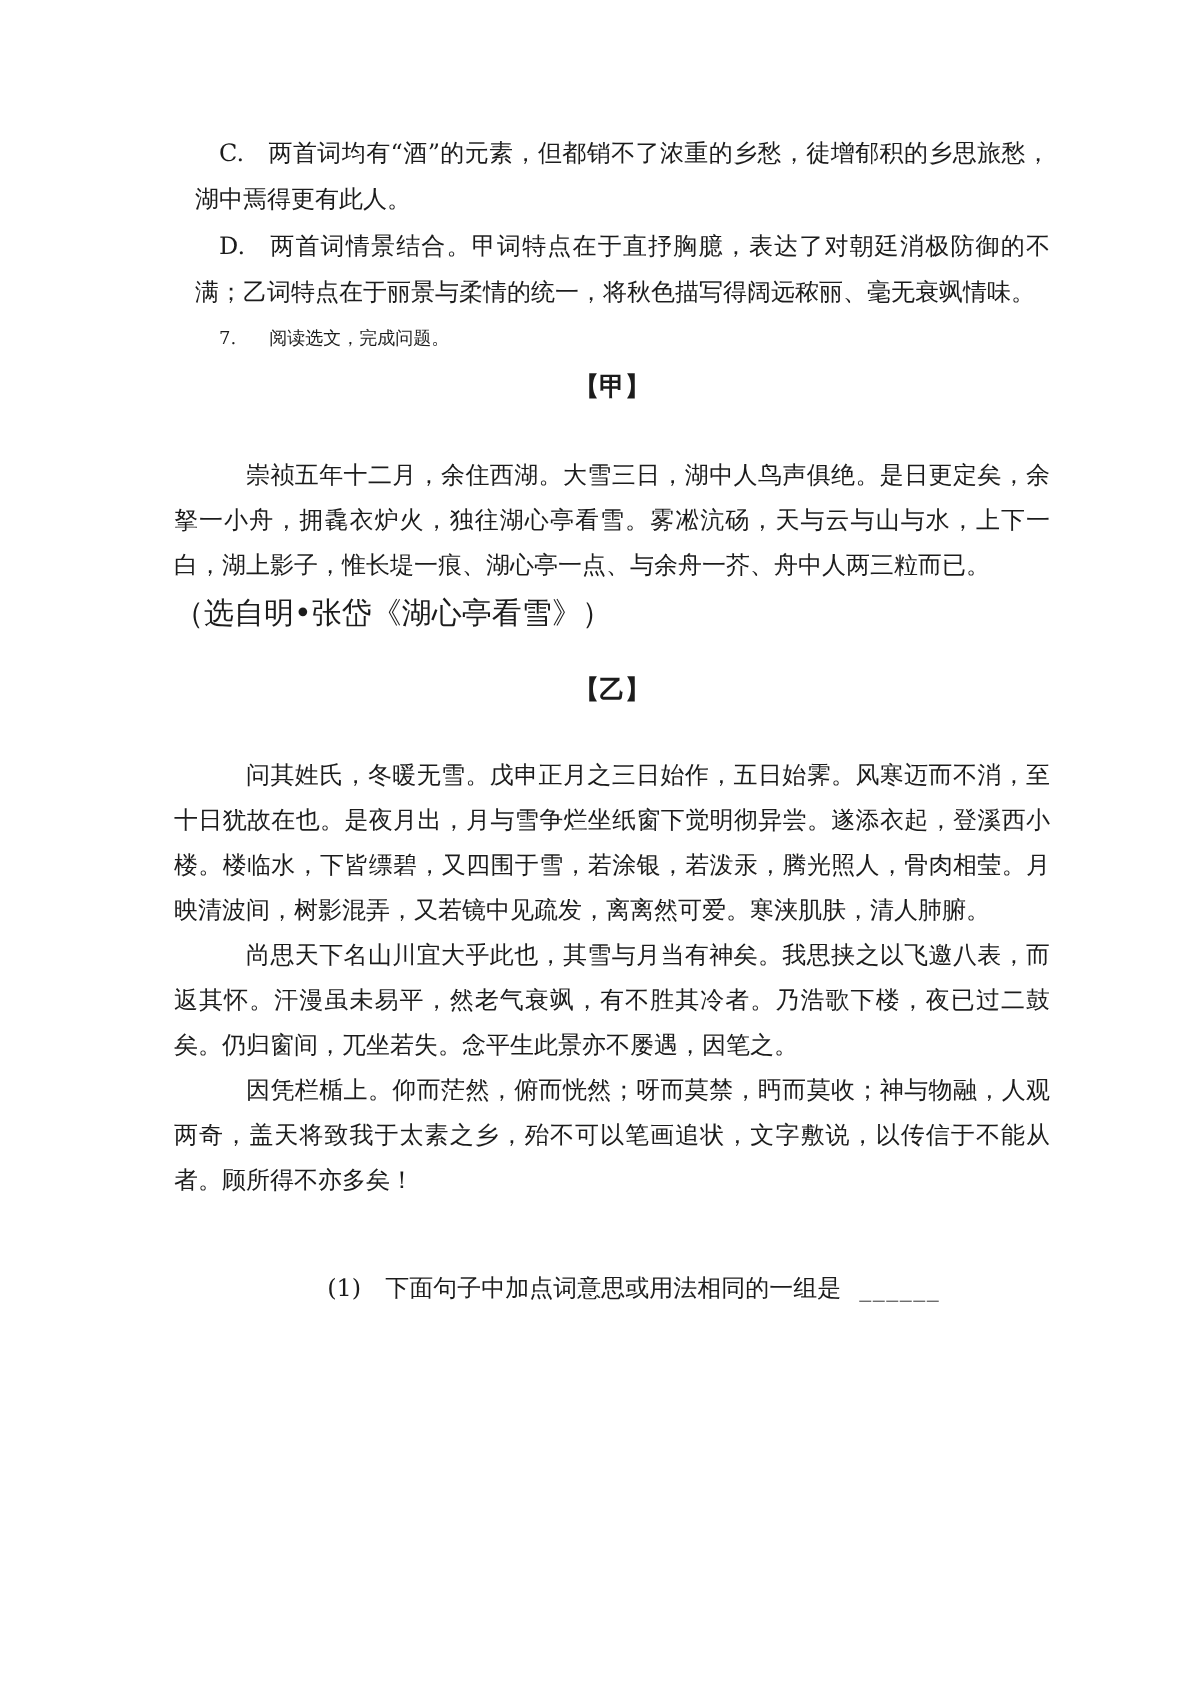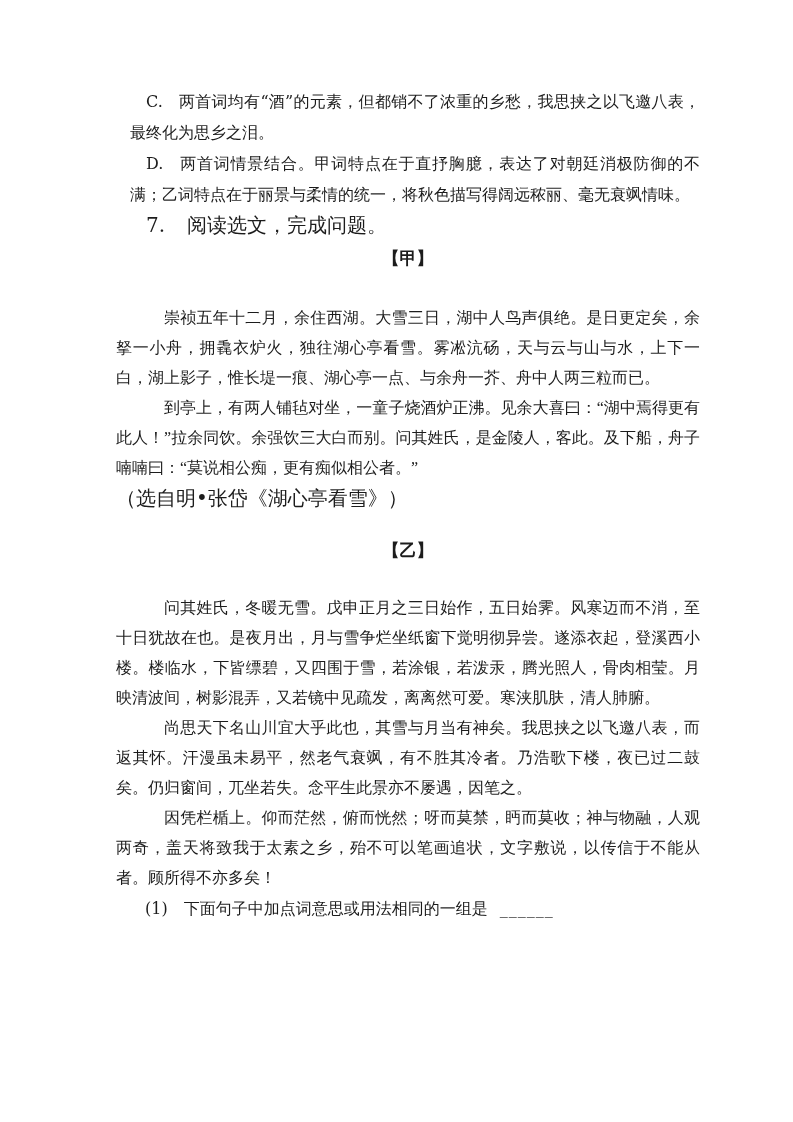--- a/index.html
+++ b/index.html
@@ -23,21 +23,21 @@
     text-indent: 16px;
     font-size: 16px;
     line-height: 31px;
     text-align: justify;
   }
   .opt-label { margin-right: 16px; }
   
   .qline {
     margin-left: 14px;
     text-indent: 16px;
-    font-size: 20px;
+    font-size: 12px;
     line-height: 31px;
   }
   .q-num { margin-right: 22px; }
   
   .passage-heading {
     text-align: center;
     font-weight: bold;
     font-size: 17px;
     line-height: 30px;
     margin-top: 2px;
@@ -56,52 +56,53 @@
     font-family: Liberation Serif, serif;
   }
   
   .source {
     font-size: 20px;
     line-height: 30px;
     text-indent: 0;
   }
   
   .subq {
+    margin-top: 40px;
     margin-left: 14px;
     text-indent: 15px;
     font-size: 16px;
     line-height: 31px;
+    text-align: center;
   }
   .subq-num { margin-right: 16px; }
   .blank {
     margin-left: 12px;
     letter-spacing: 1px;
   }
 </style>
 </head>
 <body>
 
 <div class="page">
 
   <div class="option">
-    <span class="opt-label">C.</span><span>两首词均有“酒”的元素，但都销不了浓重的乡愁，我思挟之以飞邀八表，最终化为思乡之泪。</span>
+    <span class="opt-label">C.</span><span>两首词均有“酒”的元素，但都销不了浓重的乡愁，徒增郁积的乡思旅愁，湖中焉得更有此人。</span>
   </div>
 
   <div class="option">
     <span class="opt-label">D.</span><span>两首词情景结合。甲词特点在于直抒胸臆，表达了对朝廷消极防御的不满；乙词特点在于丽景与柔情的统一，将秋色描写得阔远秾丽、毫无衰飒情味。</span>
   </div>
 
   <div class="qline">
     <span class="q-num">7.</span><span>阅读选文，完成问题。</span>
   </div>
 
   <div class="passage-heading">【甲】</div>
 
   <p class="para">崇祯五年十二月，余住西湖。大雪三日，湖中人鸟声俱绝。是日更定矣，余拏一小舟，拥毳衣炉火，独往湖心亭看雪。雾凇沆砀，天与云与山与水，上下一白，湖上影子，惟长堤一痕、湖心亭一点、与余舟一芥、舟中人两三粒而已。</p>
-  <p class="para">到亭上，有两人铺毡对坐，一童子烧酒炉正沸。见余大喜曰：“湖中焉得更有此人！”拉余同饮。余强饮三大白而别。问其姓氏，是金陵人，客此。及下船，舟子喃喃曰：“莫说相公痴，更有痴似相公者。”</p>
   <p class="source">（选自明•张岱《湖心亭看雪》）</p>
 
   <div class="passage-heading yi">【乙】</div>
 
   <p class="para">问其姓氏，冬暖无雪。戊申正月之三日始作，五日始霁。风寒迈而不消，至十日犹故在也。是夜月出，月与雪争烂坐纸窗下觉明彻异尝。遂添衣起，登溪西小楼。楼临水，下皆缥碧，又四围于雪，若涂银，若泼汞，腾光照人，骨肉相莹。月映清波间，树影混弄，又若镜中见疏发，离离然可爱。寒浃肌肤，清人肺腑。</p>
   <p class="para">尚思天下名山川宜大乎此也，其雪与月当有神矣。我思挟之以飞邀八表，而返其怀。汗漫虽未易平，然老气衰飒，有不胜其冷者。乃浩歌下楼，夜已过二鼓矣。仍归窗间，兀坐若失。念平生此景亦不屡遇，因笔之。</p>
   <p class="para">因凭栏楯上。仰而茫然，俯而恍然；呀而莫禁，眄而莫收；神与物融，人观两奇，盖天将致我于太素之乡，殆不可以笔画追状，文字敷说，以传信于不能从者。顾所得不亦多矣！</p>
 
   <div class="subq">
     <span class="subq-num">(1)</span><span>下面句子中加点词意思或用法相同的一组是</span><span class="blank">______</span>

